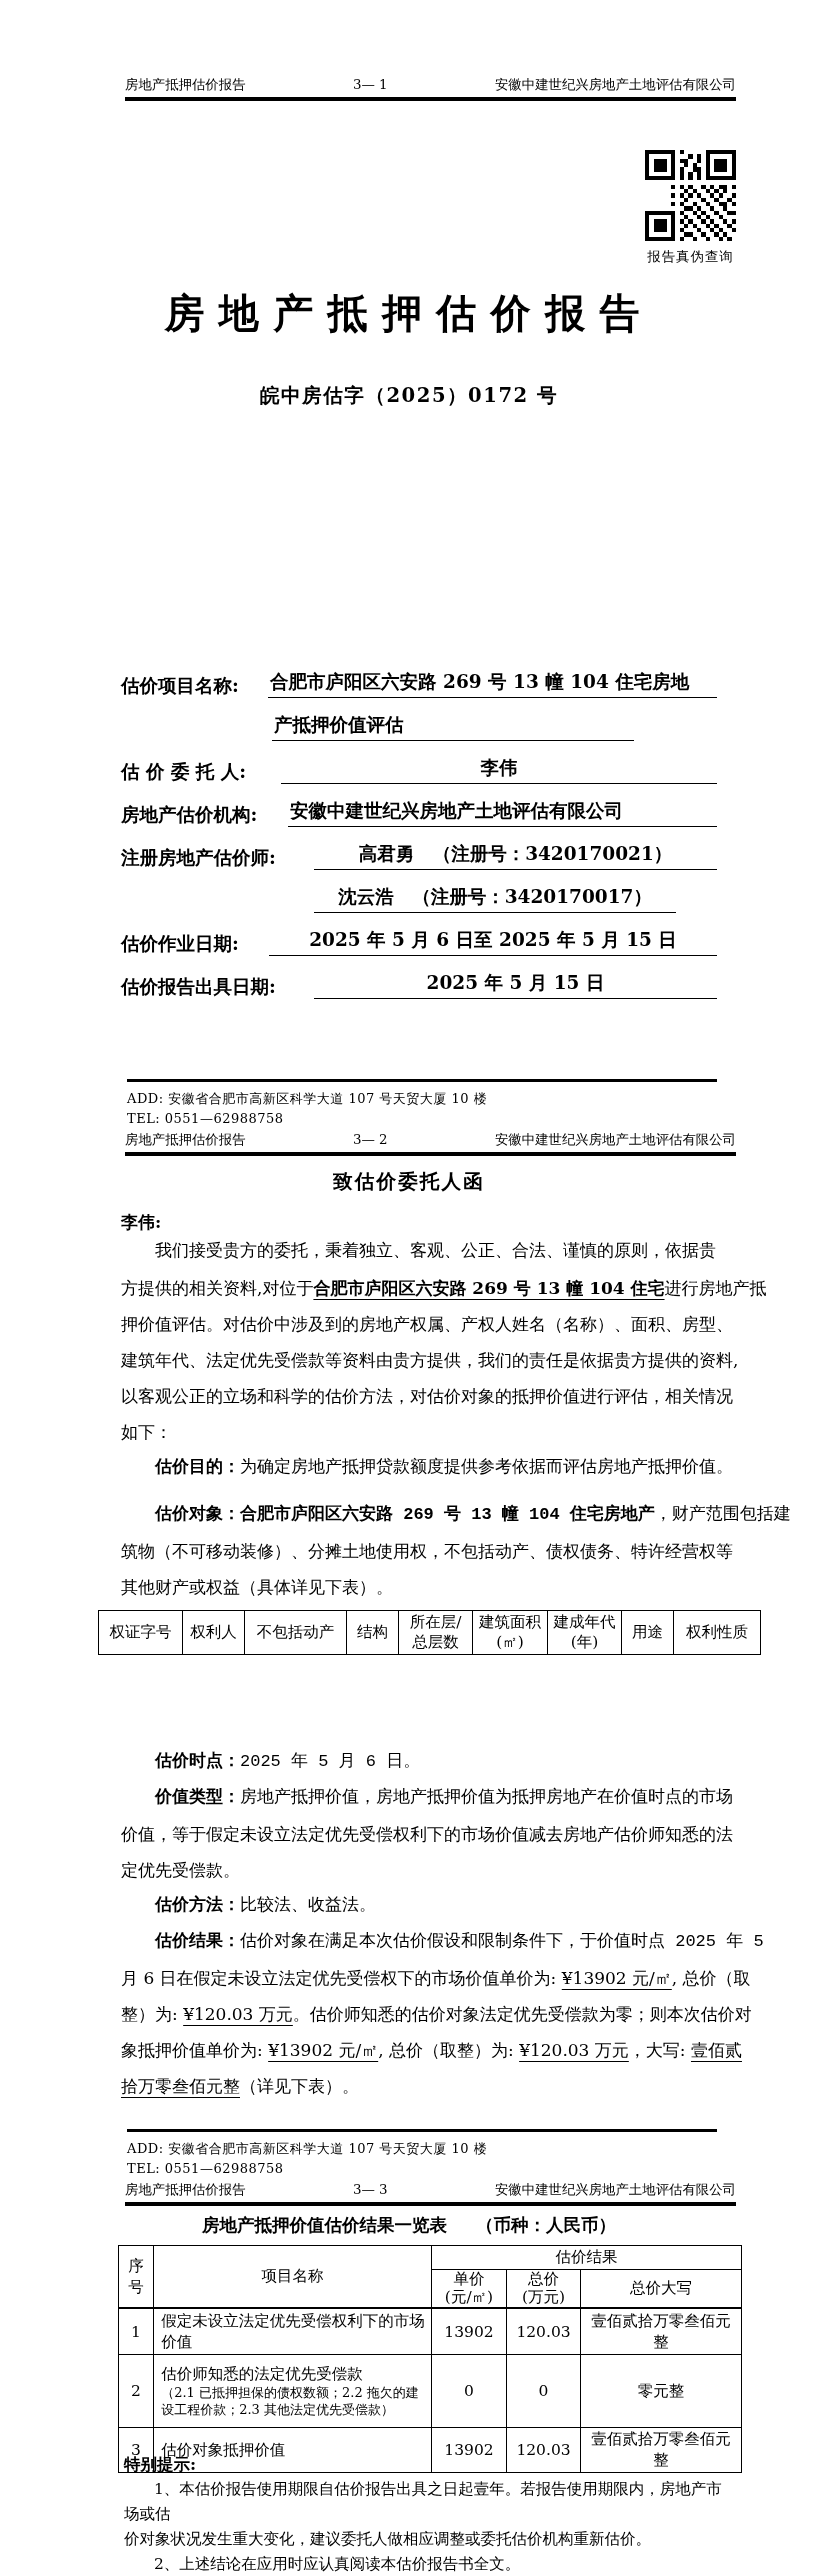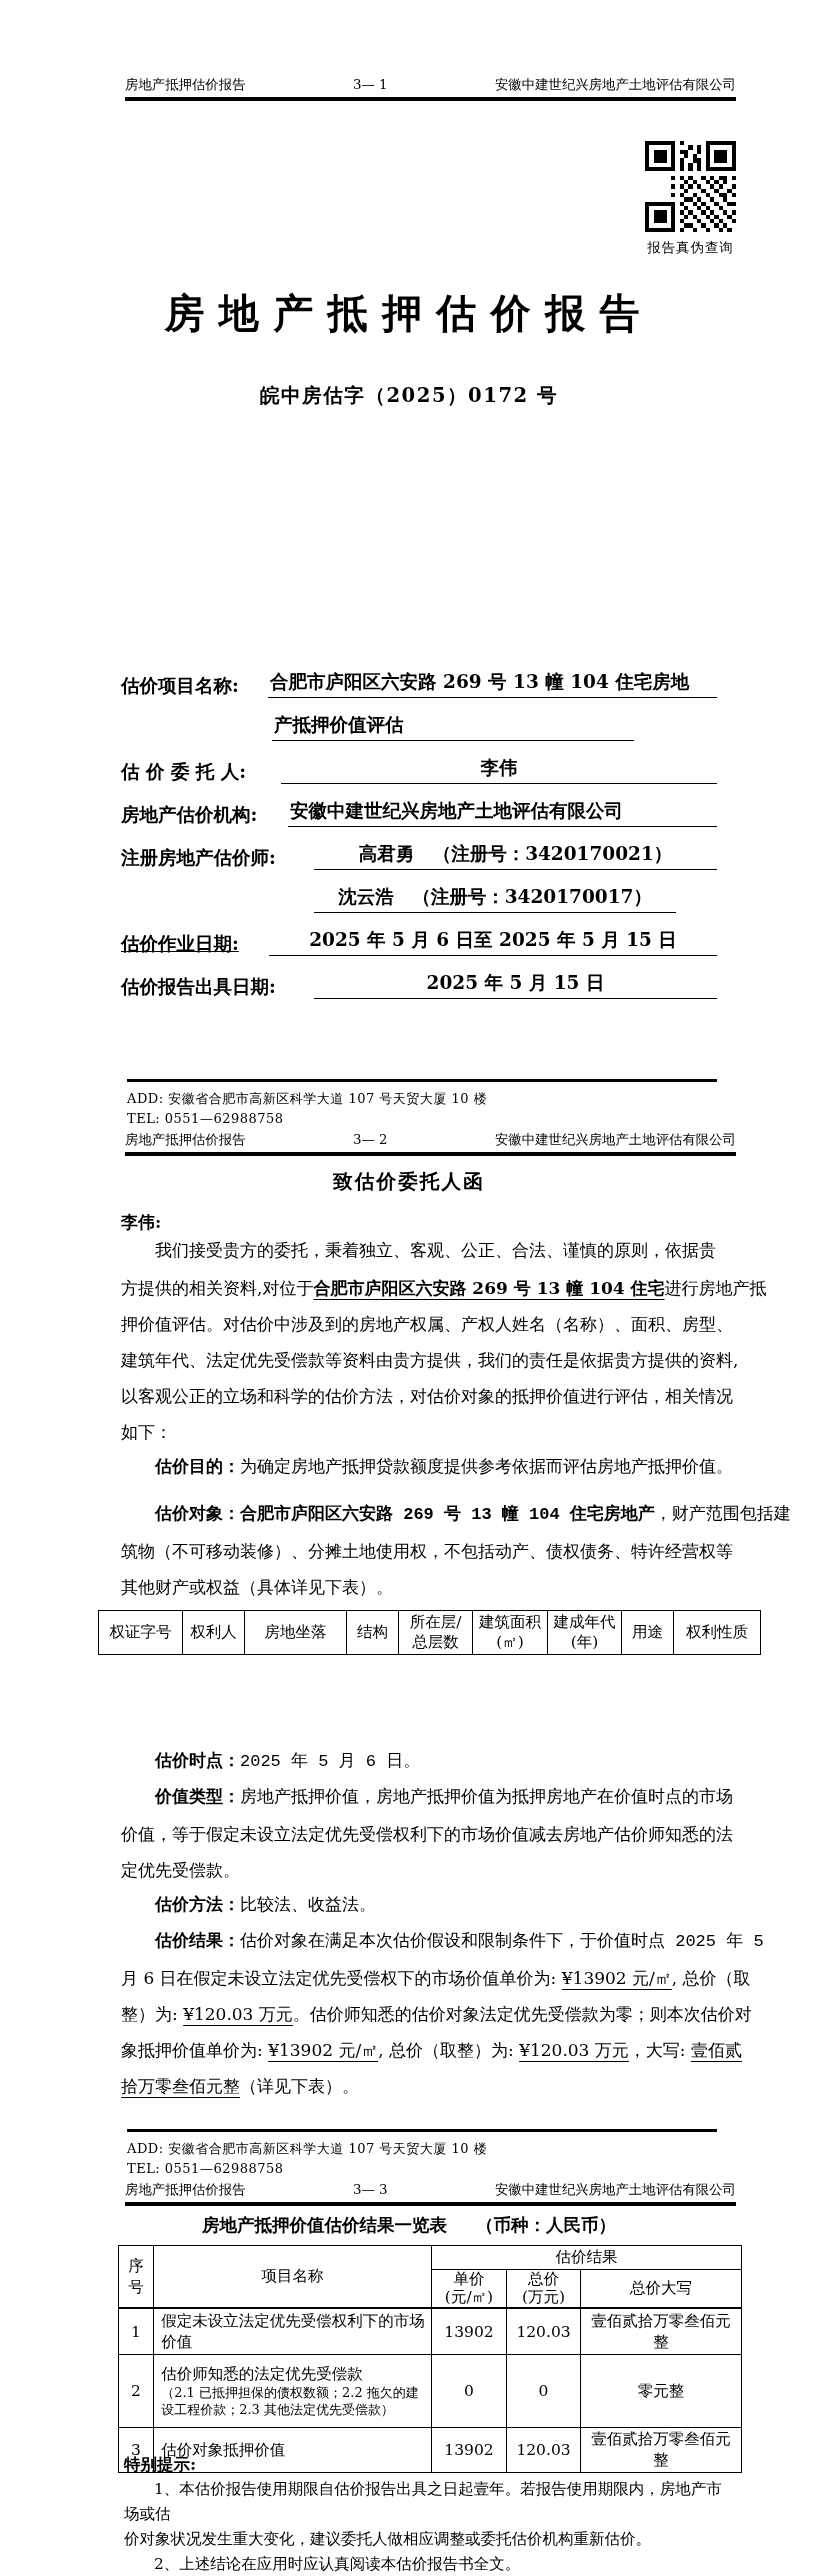--- a/index.html
+++ b/index.html
@@ -10,34 +10,34 @@
   
   .page-head{left:125px;width:611px;font-size:13.4px;}
   .ph-row{display:flex;justify-content:space-between;align-items:baseline;}
   .ph-rule{margin-top:3.1px;height:3.6px;background:#000;}
   .page-foot{left:127px;width:590px;}
   .pf-rule{height:3.1px;background:#000;}
   .pf-line{margin-top:8.2px;font-size:13px;letter-spacing:0.5px;}
   .pf-line + .pf-line{margin-top:3.1px;}
 
   
-  .qr-box{left:645px;top:141px;width:91px;text-align:center;}
+  .qr-box{left:645px;top:150px;width:91px;text-align:center;}
   .qr-box svg{display:block;width:91px;height:91px;}
   .qr-caption{margin-top:7.2px;font-size:13.4px;letter-spacing:1px;white-space:nowrap;}
 
   
   .cover-title{left:7.2px;top:286px;width:804px;text-align:center;font-size:40px;font-weight:bold;letter-spacing:14.4px;white-space:nowrap;}
   .doc-no{left:0;top:382px;width:818px;text-align:center;font-size:19.6px;font-weight:bold;letter-spacing:1.5px;}
   .cover-form{left:121px;top:655px;width:596px;font-size:18.5px;font-weight:bold;}
   .f-row{display:flex;height:43px;align-items:flex-end;}
   .f-label{white-space:nowrap;flex:0 0 auto;}
   .f-val{border-bottom:1.5px solid #000;padding:0 2.1px 3.1px 2.1px;white-space:nowrap;}
   .grow{flex:1 1 auto;}
   .ctr{text-align:center;}
-  .w286{width:147px;} .w294{width:151px;} .w310{width:160px;} .w324{width:167px;} .w374{width:193px;} .w288{width:148px;text-decoration:underline;}
+  .w286{width:147px;} .w294{width:151px;} .w310{width:160px;} .w324{width:167px;} .w374{width:193px;} .w288{width:148px;}
   .vw695{width:358px;flex:0 0 auto;}
 
   
   .line{height:36px;line-height:36px;white-space:nowrap;font-size:17px;}
   .ind{text-indent:34px;font-family:Liberation Mono, monospace;}
   .b{font-weight:bold;}
   .u{text-decoration:underline;text-decoration-thickness:1px;text-underline-offset:4.6px;}
   .letter-title{left:0;top:1168px;width:818px;text-align:center;font-size:19.6px;font-weight:bold;letter-spacing:2.1px;}
   .salutation{left:121px;top:1211px;font-size:17px;font-weight:bold;text-align:center;}
   .blockA{left:121px;top:1234px;width:603px;}
@@ -278,21 +278,21 @@
           <col style="width:74px">
           <col style="width:75px">
           <col style="width:74px">
           <col style="width:52px">
           <col style="width:87px">
       </colgroup>
       <tbody>
           <tr class="hrow">
         <td class="pre">权证字号</td>
         <td class="pre">权利人</td>
-        <td class="pre">房地坐落</td>
+        <td class="pre">不包括动产</td>
         <td class="pre">结构</td>
         <td class="pre">所在层/
 总层数</td>
         <td class="pre">建筑面积
 (㎡)</td>
         <td class="pre">建成年代
 (年)</td>
         <td class="pre">用途</td>
         <td class="pre">权利性质</td>
       </tr>

